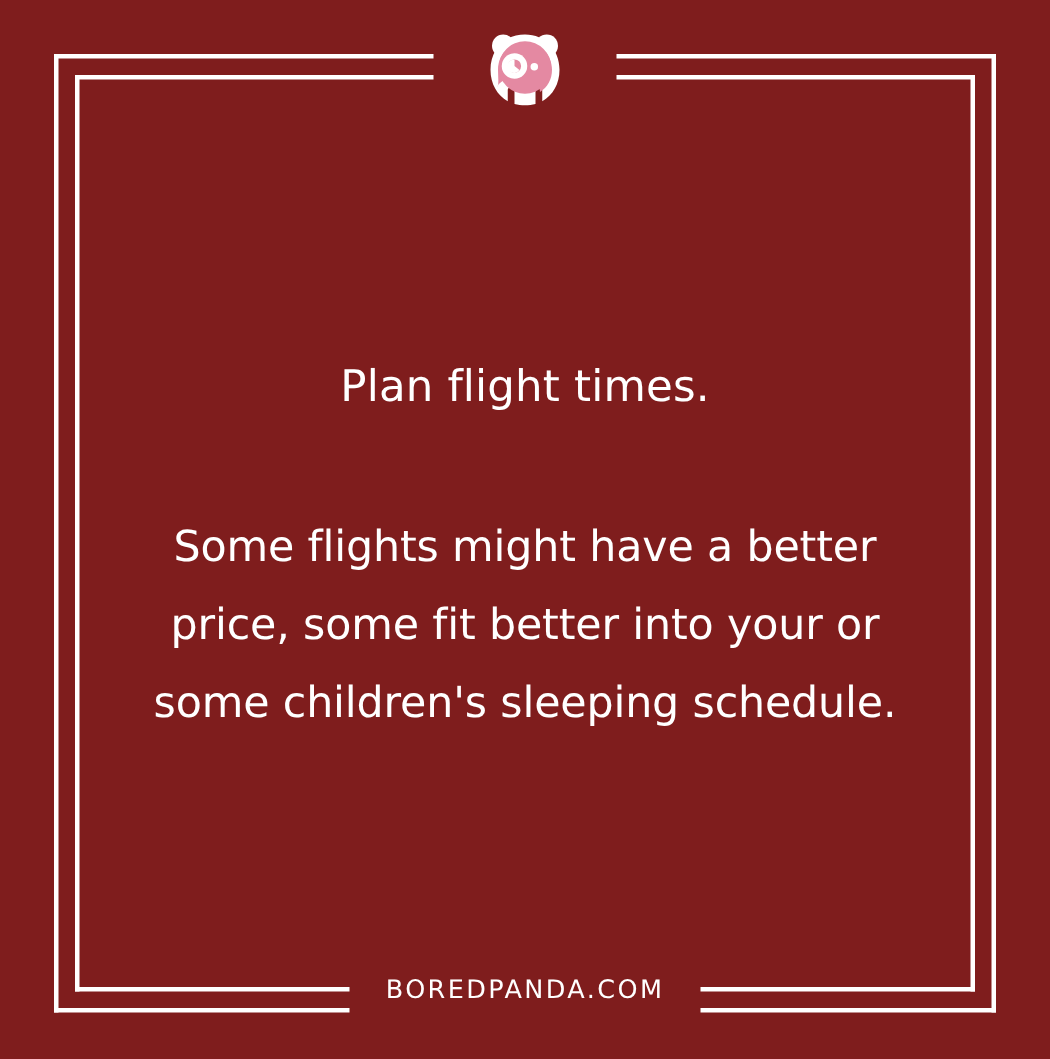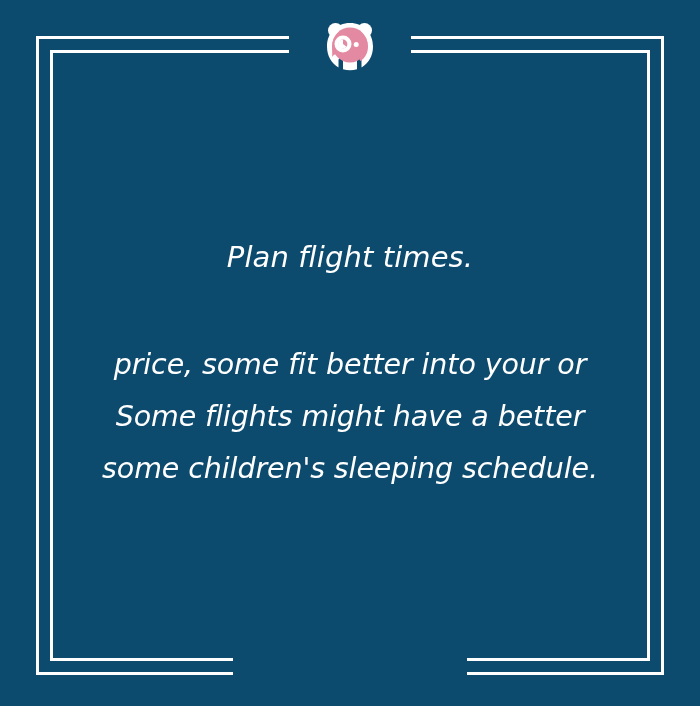--- a/index.html
+++ b/index.html
@@ -12,24 +12,23 @@
     overflow: hidden;
     font-family: "DejaVu Sans", "Liberation Sans", sans-serif;
     background: #ffffff;
   }
 
   
   .card {
     position: relative;
     width: 700px;
     height: 706px;
-    background: #0c4a6e;
+    background: #7f1d1d;
     box-sizing: border-box;
     overflow: hidden;
-    font-style: italic;
   }
 
   
   
   .frame-bar {
     position: absolute;
     background: #ffffff;
   }
 
   
@@ -157,20 +156,23 @@
 
       <path d="M11 40 C14.5 46.5 20.5 50.5 28 50.5 C35.5 50.5 41.5 46.5 45 40
                L45 36 L11 36 Z" fill="#e489a2" opacity="0"></path>
     </svg>
   </div>
 
   <div class="content">
     <div class="headline">Plan flight times.</div>
 
     <div class="body-text">
+      <span class="ln">Some flights might have a better</span>
       <span class="ln">price, some fit better into your or</span>
-      <span class="ln">Some flights might have a better</span>
       <span class="ln">some children's sleeping schedule.</span>
     </div>
   </div>
 
+  <div class="footer">
+    <span class="footer-text">BOREDPANDA.COM</span>
+  </div>
 
 </div>
 
 </body></html>

